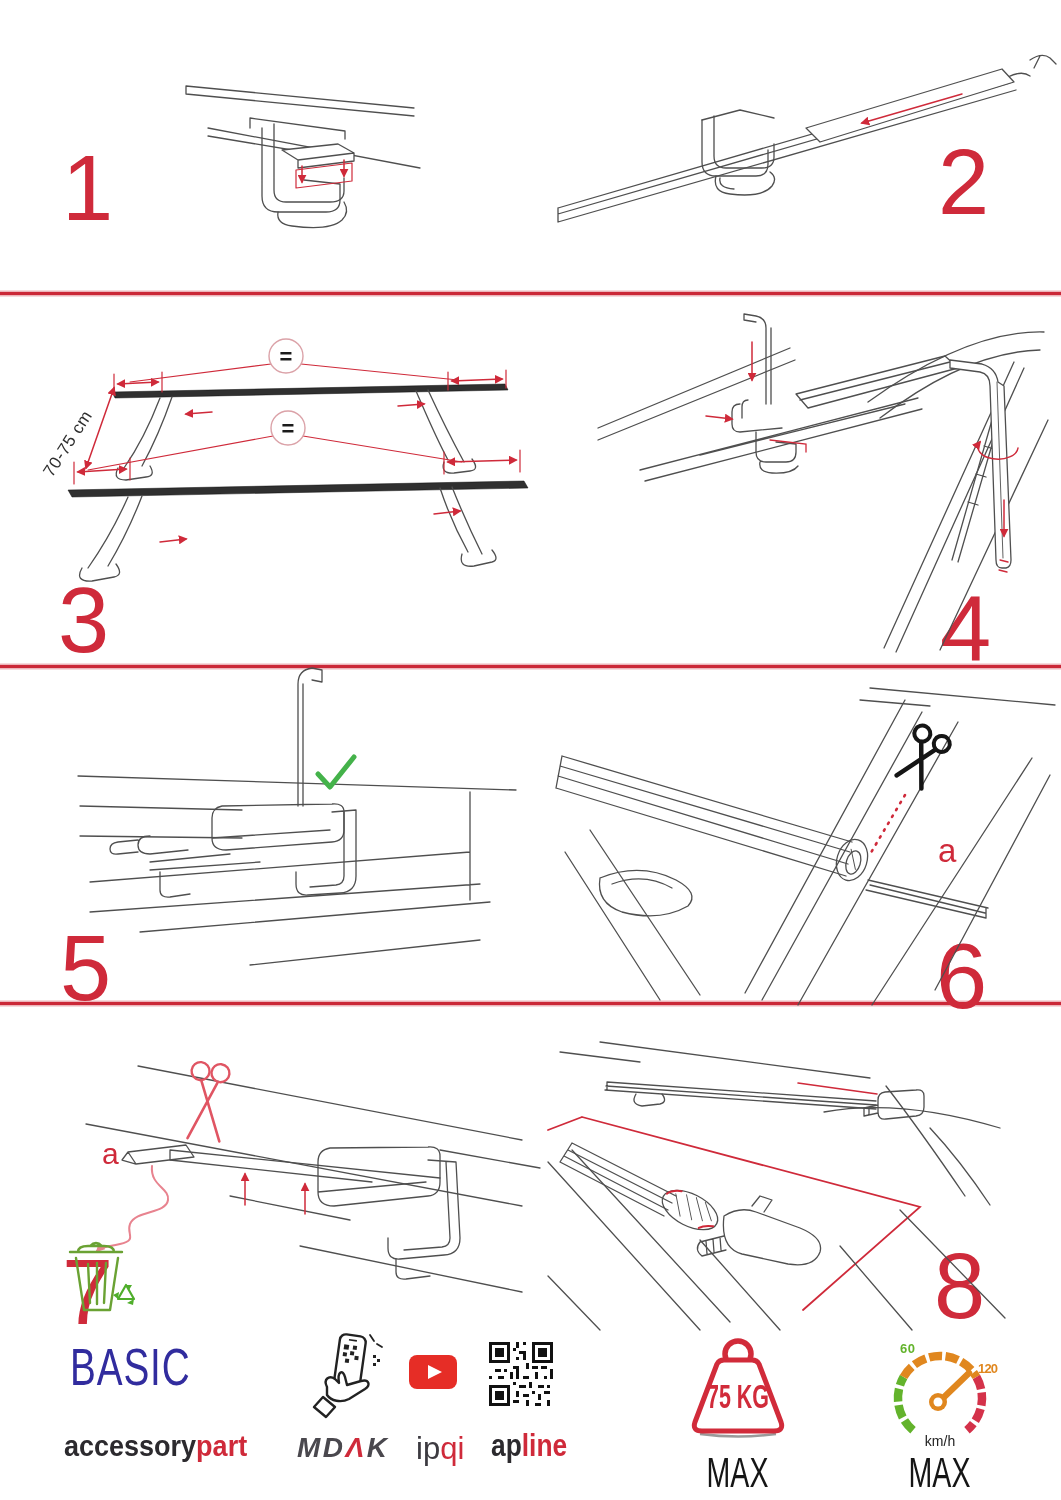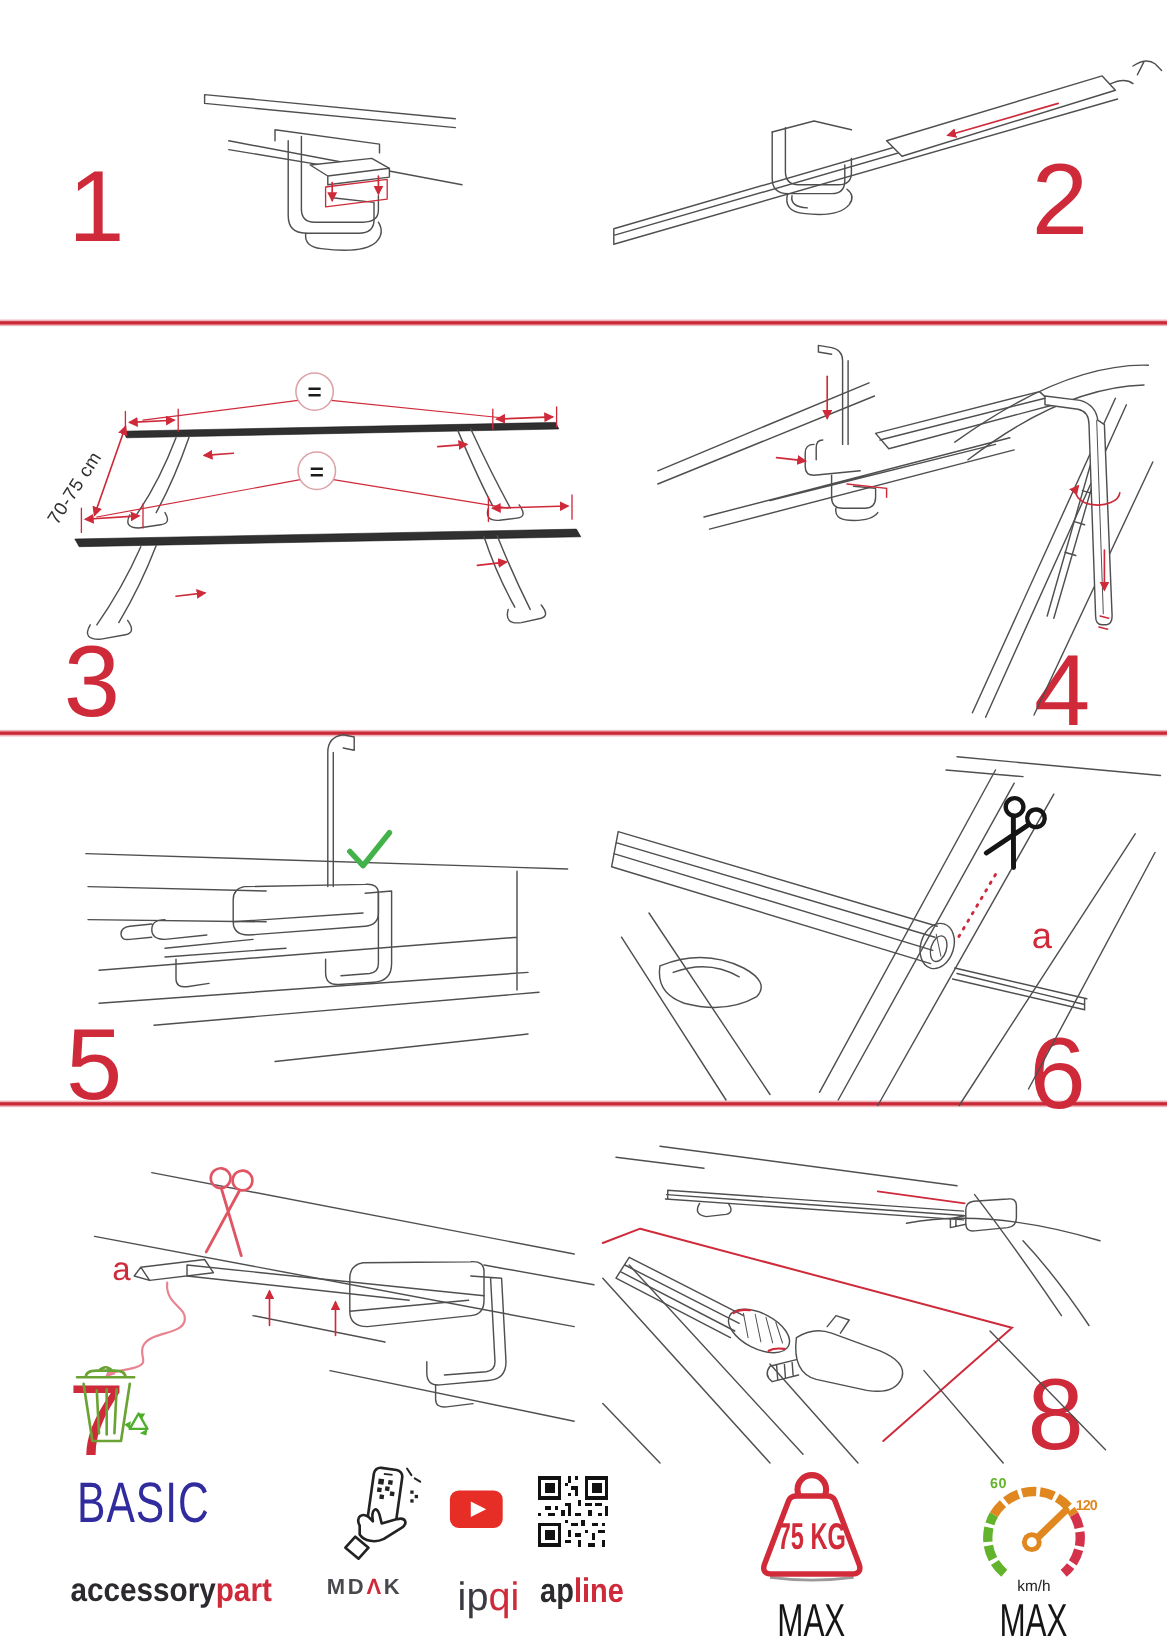--- a/index.html
+++ b/index.html
@@ -23,23 +23,23 @@
   .grn{stroke:#44b24a;stroke-width:5;fill:none;stroke-linecap:round;stroke-linejoin:round;}
   .bin{stroke:#6aa233;stroke-width:2.4;fill:none;stroke-linecap:round;stroke-linejoin:round;}
   .rcy{stroke:#4fae2b;stroke-width:2.2;fill:none;stroke-linejoin:round;}
   .blk{stroke:#151515;fill:none;stroke-linecap:round;}
   
   .basic{position:absolute;left:70px;top:1338px;font-size:44px;font-weight:500;color:#312c9e;
          letter-spacing:1px;transform:scale(.88,1.18);transform-origin:left top;white-space:nowrap;}
   .aplogo{position:absolute;left:64px;top:1429px;font-size:30px;font-weight:700;color:#2c2a2e;
           transform:scaleX(.9);transform-origin:left top;white-space:nowrap;}
   .redtx{color:#cf2a3a;}
-  .mdak{position:absolute;left:297px;top:1432px;font-size:20px;font-weight:700;color:#4a484e;
-        letter-spacing:2.5px;white-space:nowrap;}
-  .ipqi{position:absolute;left:416px;top:1431px;font-size:36px;font-weight:500;color:#3c3a40;}
+  .mdak{position:absolute;left:297px;top:1432px;font-size:28px;font-weight:700;color:#4a484e;
+        letter-spacing:2.5px;white-space:nowrap;font-style:italic;}
+  .ipqi{position:absolute;left:416px;top:1431px;font-size:31px;font-weight:500;color:#3c3a40;}
   .apline{position:absolute;left:491px;top:1428px;font-size:31px;font-weight:600;color:#2c2a2e;
           transform:scaleX(.85);transform-origin:left top;}
   .maxlbl{position:absolute;font-size:42px;font-weight:400;color:#151515;text-align:center;line-height:1;}
   .maxlbl span{display:inline-block;transform:scaleX(.68);}
 </style>
 </head>
 <body>
 
 <div id="page">
 

